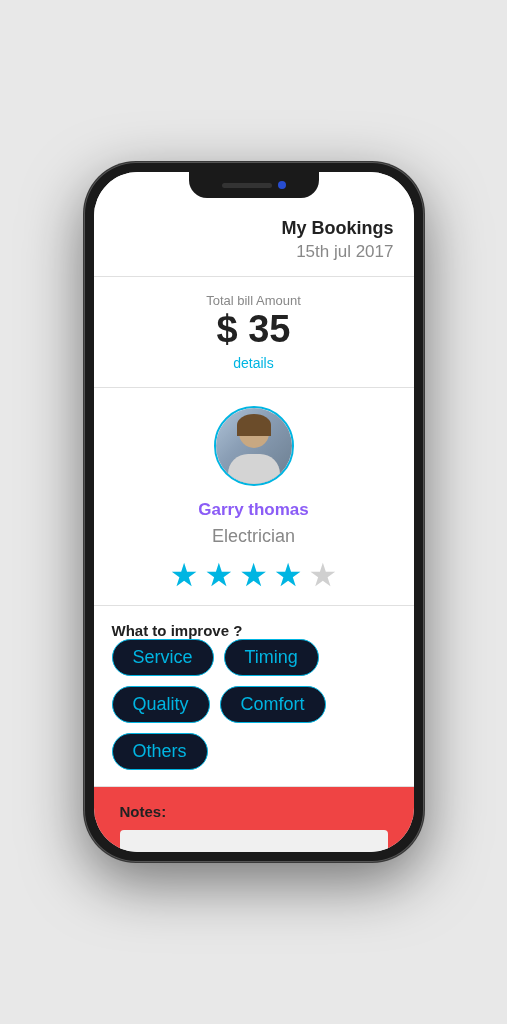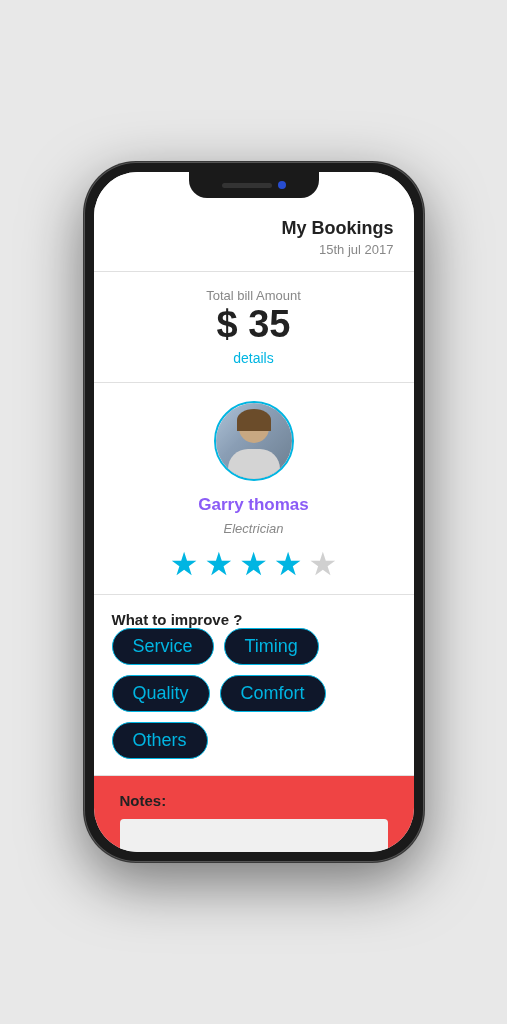--- a/index.html
+++ b/index.html
@@ -82,21 +82,21 @@
       background: #fff;
     }
 
     .header-title {
       font-size: 18px;
       font-weight: 700;
       color: #222;
     }
 
     .header-date {
-      font-size: 13px;
+      font-size: 17px;
       color: #888;
       margin-top: 3px;
     }
 
     
     .bill-section {
       text-align: center;
       padding: 16px 36px;
       border-bottom: 1px solid #e0e0e0;
       background: #fff;
@@ -188,24 +188,23 @@
     }
 
     .provider-name {
       font-size: 17px;
       font-weight: 700;
       color: #8b5cf6;
       margin-bottom: 6px;
     }
 
     .provider-role {
-      font-size: 13px;
+      font-size: 18px;
       color: #888;
       margin-bottom: 12px;
-      font-style: italic;
     }
 
     
     .stars-row {
       display: flex;
       justify-content: center;
       gap: 6px;
     }
 
     .star {

